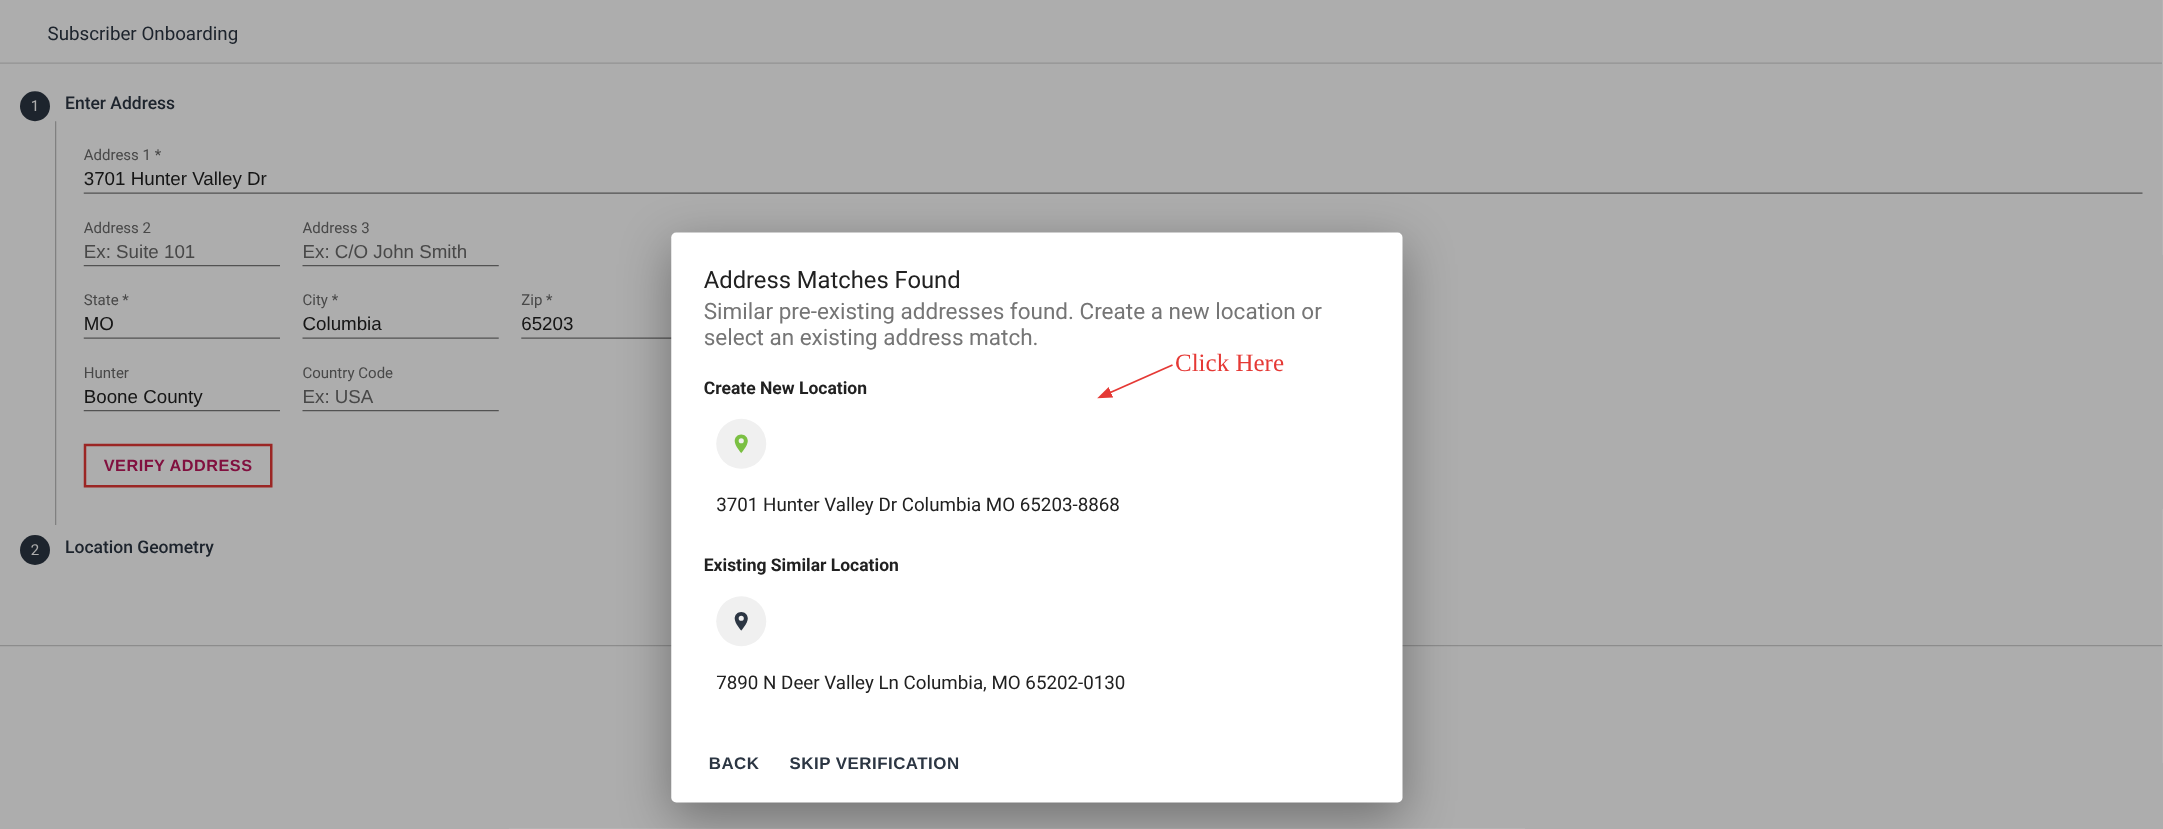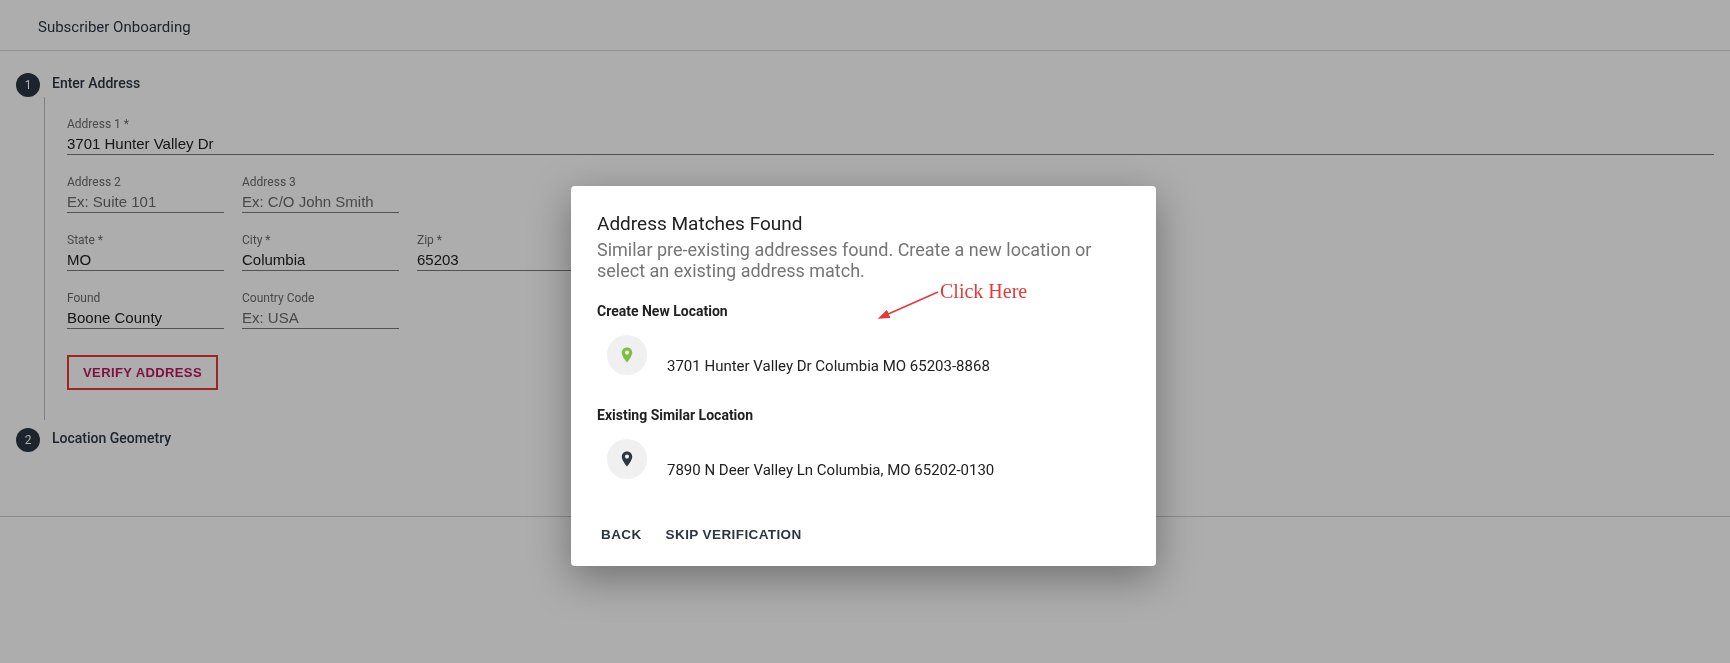--- a/index.html
+++ b/index.html
@@ -108,21 +108,21 @@
   .footer-sep {
     position: absolute;
     left: 0; right: 0;
     top: 516px;
     border-top: 1px solid #cfcfcf;
   }
 
   
   .dialog {
     position: absolute;
-    left: 571px; top: 186px;
+    left: 537px; top: 186px;
     width: 585px;
     background: #fff;
     border-radius: 4px;
     box-shadow: 0 12px 40px rgba(0,0,0,0.35);
     z-index: 20;
     padding: 26px 26px 18px;
   }
   .dlg-title {
     font-size: 19px;
     color: #212121;
@@ -134,24 +134,25 @@
     margin-bottom: 22px;
   }
   .dlg-section-title {
     font-size: 14px;
     font-weight: 700;
     color: #212121;
     margin-bottom: 14px;
   }
   .loc-row {
     display: flex;
-    align-items: flex-end;
+    align-items: flex-start;
     gap: 20px;
     padding: 2px 0 18px 10px;
     cursor: pointer;
+    flex-direction: column;
   }
   .loc-icon {
     width: 40px; height: 40px;
     border-radius: 50%;
     background: #f0f0f0;
     display: flex; align-items: center; justify-content: center;
     flex: 0 0 auto;
   }
   .loc-text {
     font-size: 15px;
@@ -236,21 +237,21 @@
           <input class="fv" value="65203" style="">
         </div>
         <div class="field w-157">
           <span class="fl">Zip +4</span>
           <input class="fv" value="8868" style="">
         </div>
       </div>
 
       <div class="form-row">
         <div class="field w-157">
-          <span class="fl">Found</span>
+          <span class="fl">Hunter</span>
           <input class="fv" value="Boone County" style="">
         </div>
         <div class="field w-157">
           <span class="fl">Country Code</span>
           <input class="fv" placeholder="Ex: USA" style="">
         </div>
       </div>
 
       <button class="verify">VERIFY ADDRESS</button>
     </div>

